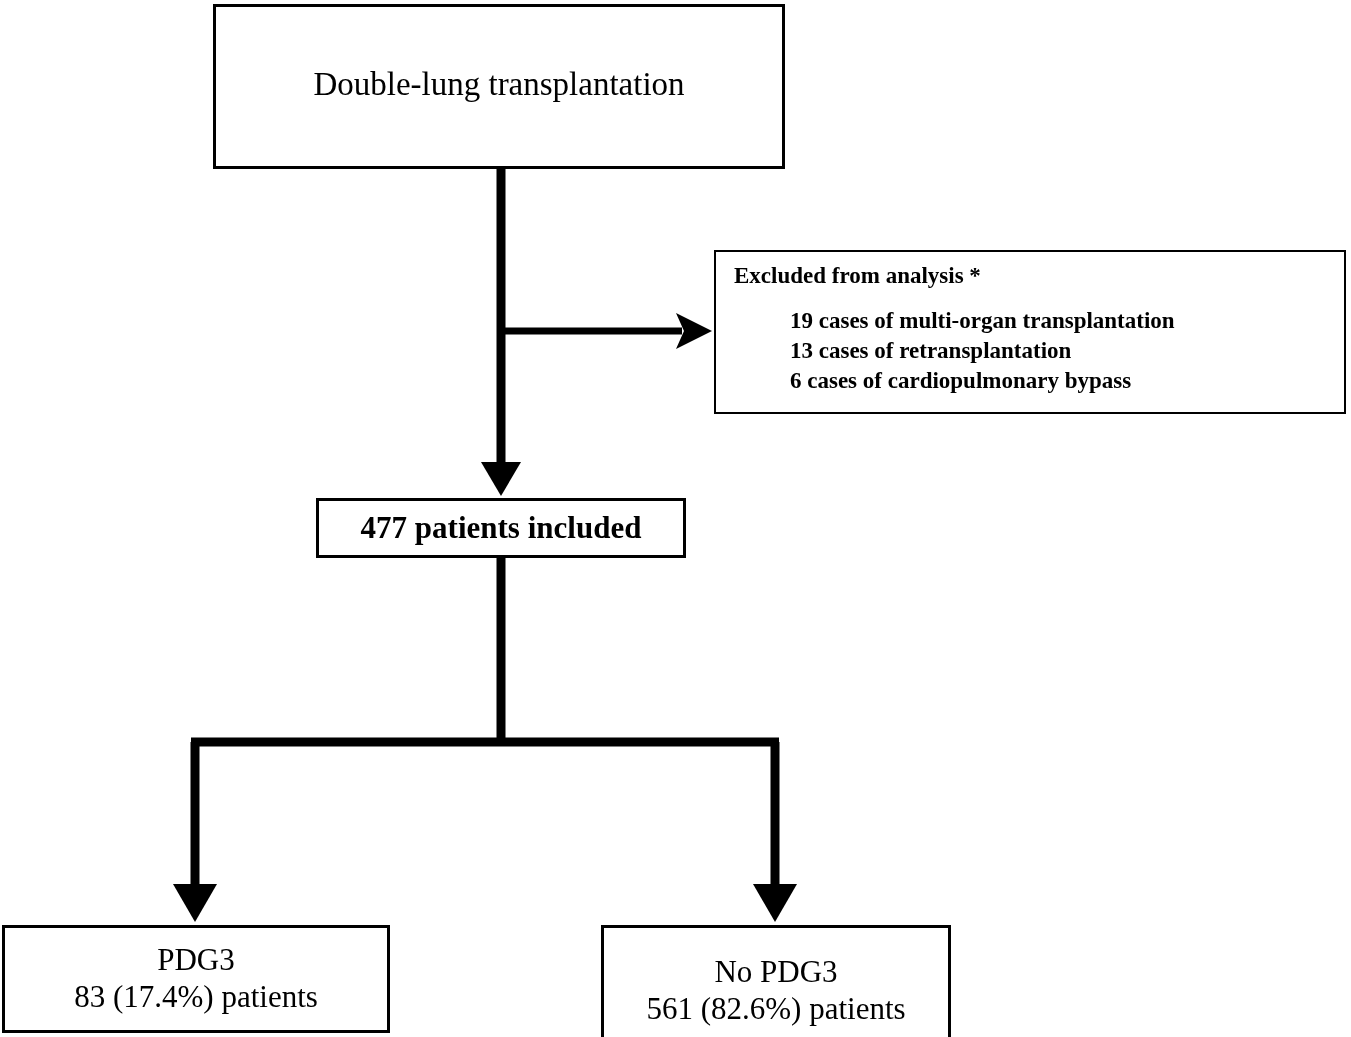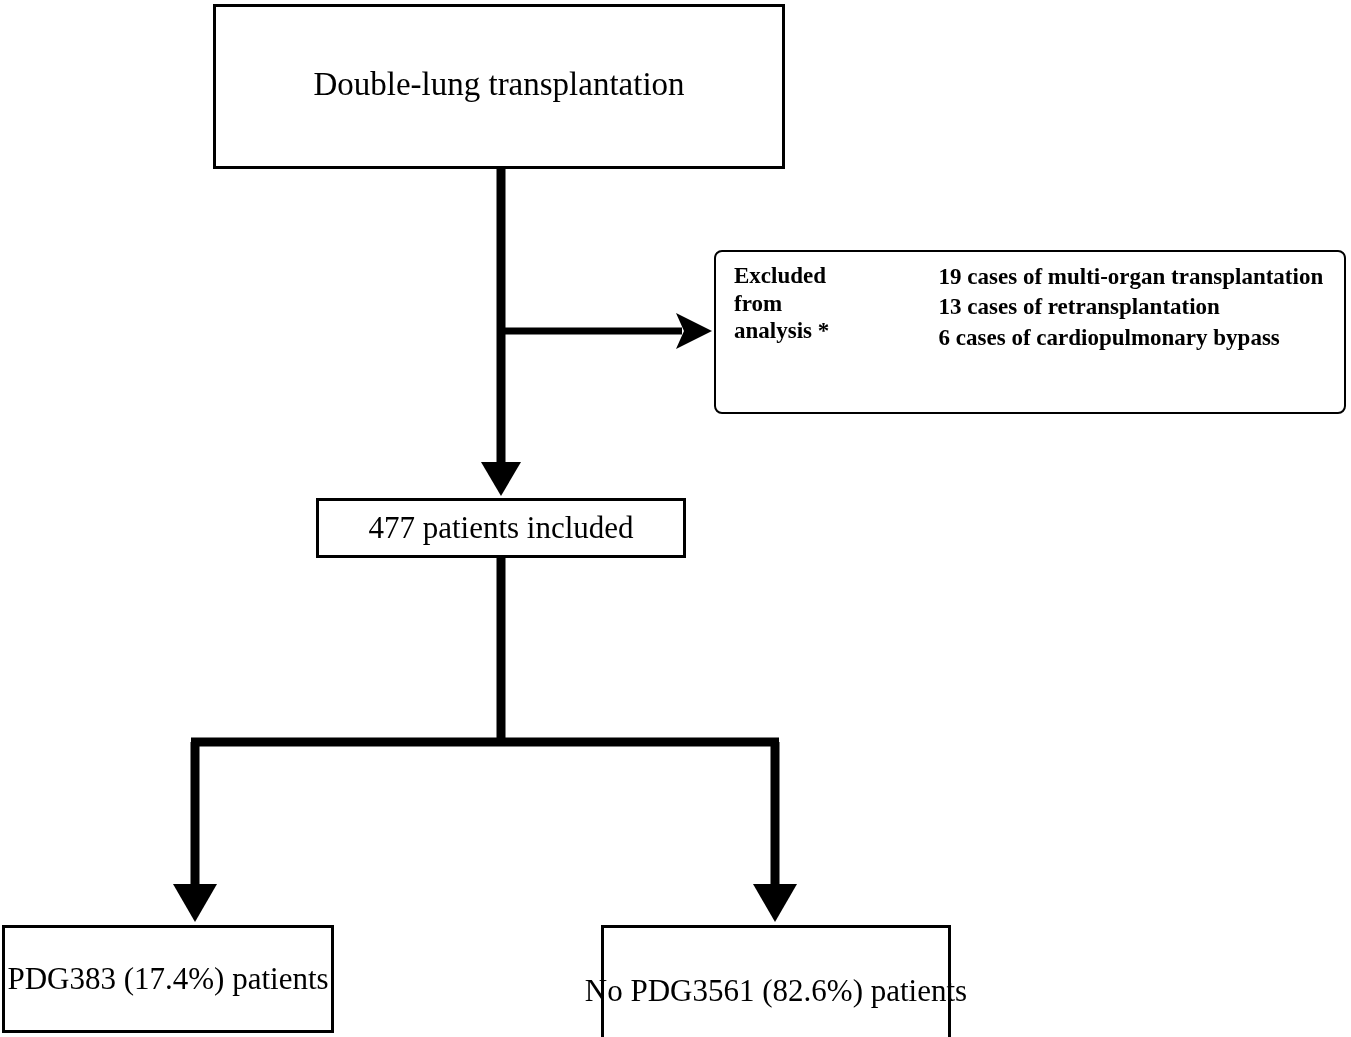--- a/index.html
+++ b/index.html
@@ -26,21 +26,21 @@
     width: 1351px;
     height: 1037px;
     pointer-events: none;
   }
   .node-box {
     position: absolute;
     box-sizing: border-box;
     background: #ffffff;
     border: 3px solid #000000;
     display: flex;
-    flex-direction: row;
+    flex-direction: column;
     justify-content: center;
   }
   .node-box.centered {
     align-items: center;
     text-align: center;
   }
   .node-line {
     display: block;
     white-space: nowrap;
     line-height: 1.18;
@@ -61,56 +61,56 @@
   
   #box-excluded {
     left: 714px;
     top: 250px;
     width: 632px;
     height: 164px;
     border-width: 2px;
     padding: 10px 0 8px 0;
     justify-content: flex-start;
     text-align: left;
-    border-radius: 8px;
   }
   #box-excluded .excl-title {
     font-size: 23px;
     font-weight: 700;
     padding-left: 18px;
     line-height: 1.2;
     margin-bottom: 16px;
   }
   #box-excluded .excl-list {
-    padding-left: 106px;
+    padding-left: 74px;
   }
   #box-excluded .excl-item {
     font-size: 23px;
     font-weight: 700;
     line-height: 1.32;
     white-space: nowrap;
   }
 
   
   #box-included {
     left: 316px;
     top: 498px;
     width: 370px;
     height: 60px;
     padding: 18px 8px;
+    font-weight: bold;
   }
   #box-included .node-line {
     font-size: 31px;
   }
 
   
   #box-pgd3 {
     left: 2px;
     top: 925px;
-    width: 332px;
+    width: 388px;
     height: 108px;
     padding: 4px 8px;
   }
   #box-no-pgd3 {
     left: 601px;
     top: 925px;
     width: 350px;
     height: 132px;
     padding: 4px 8px;
   }

